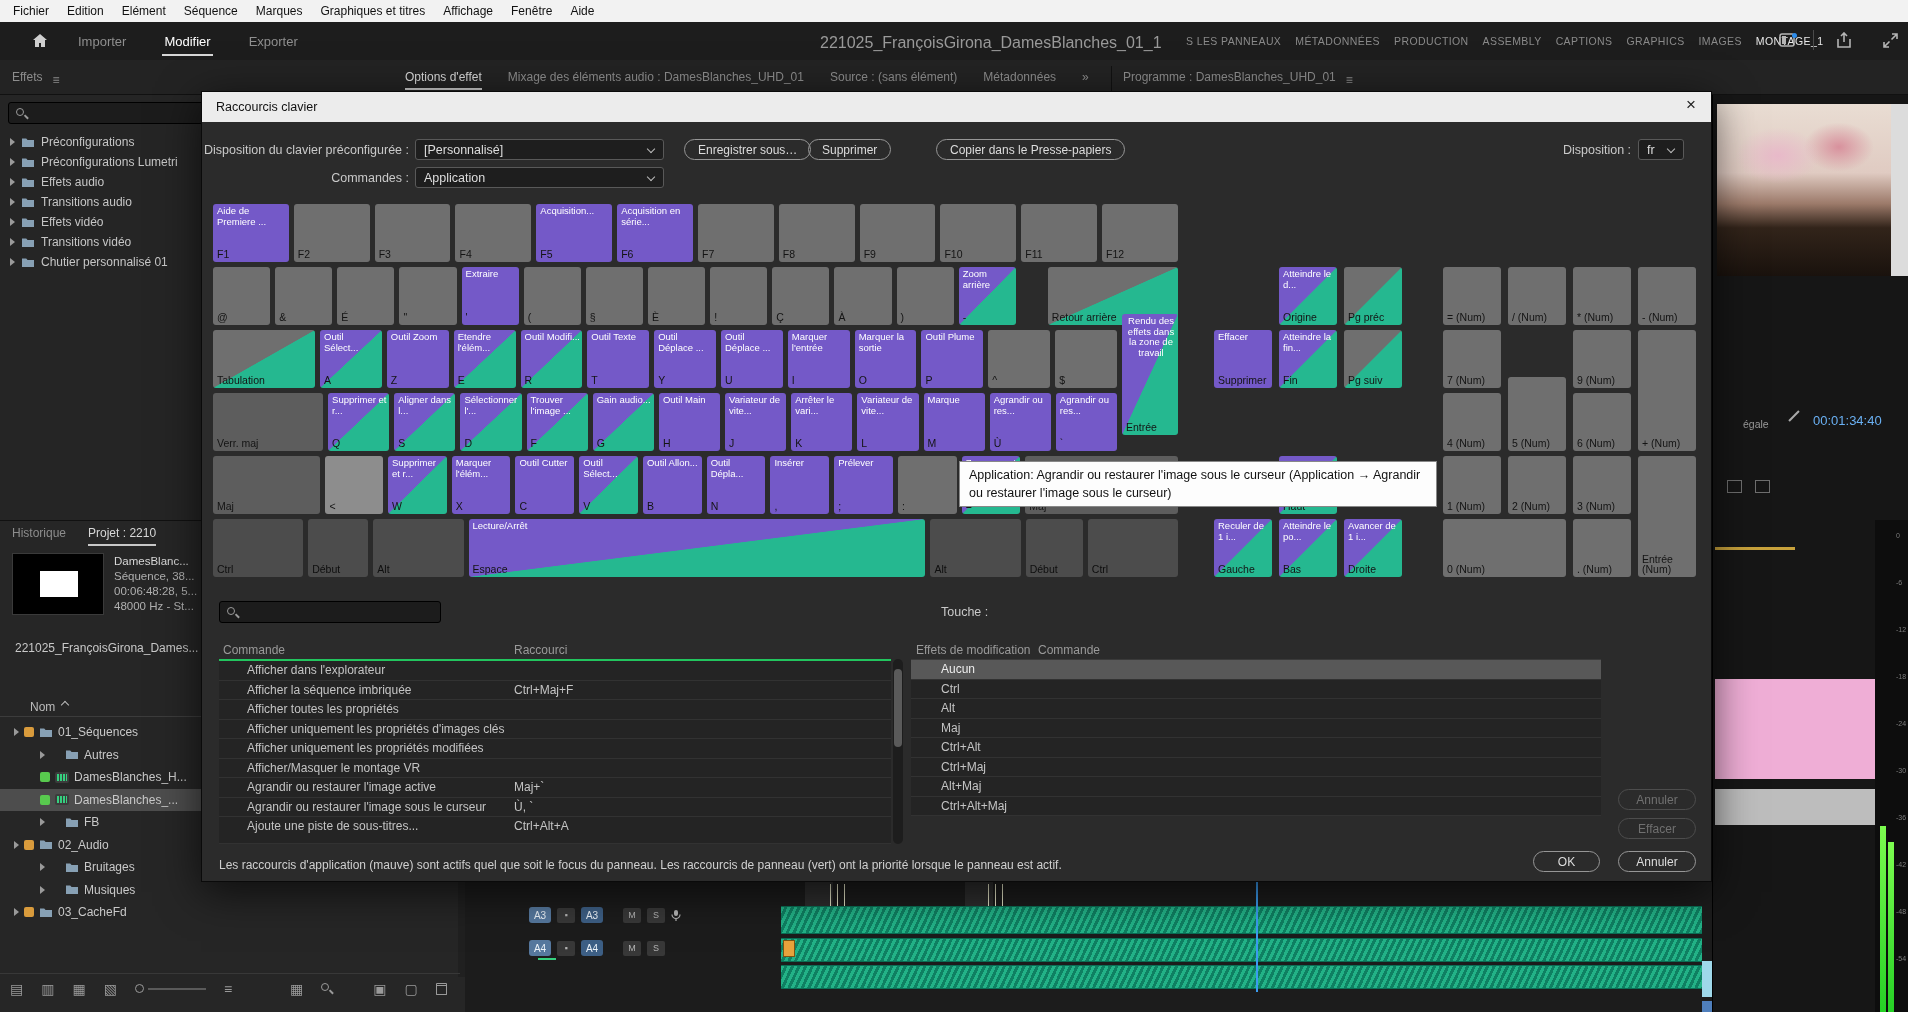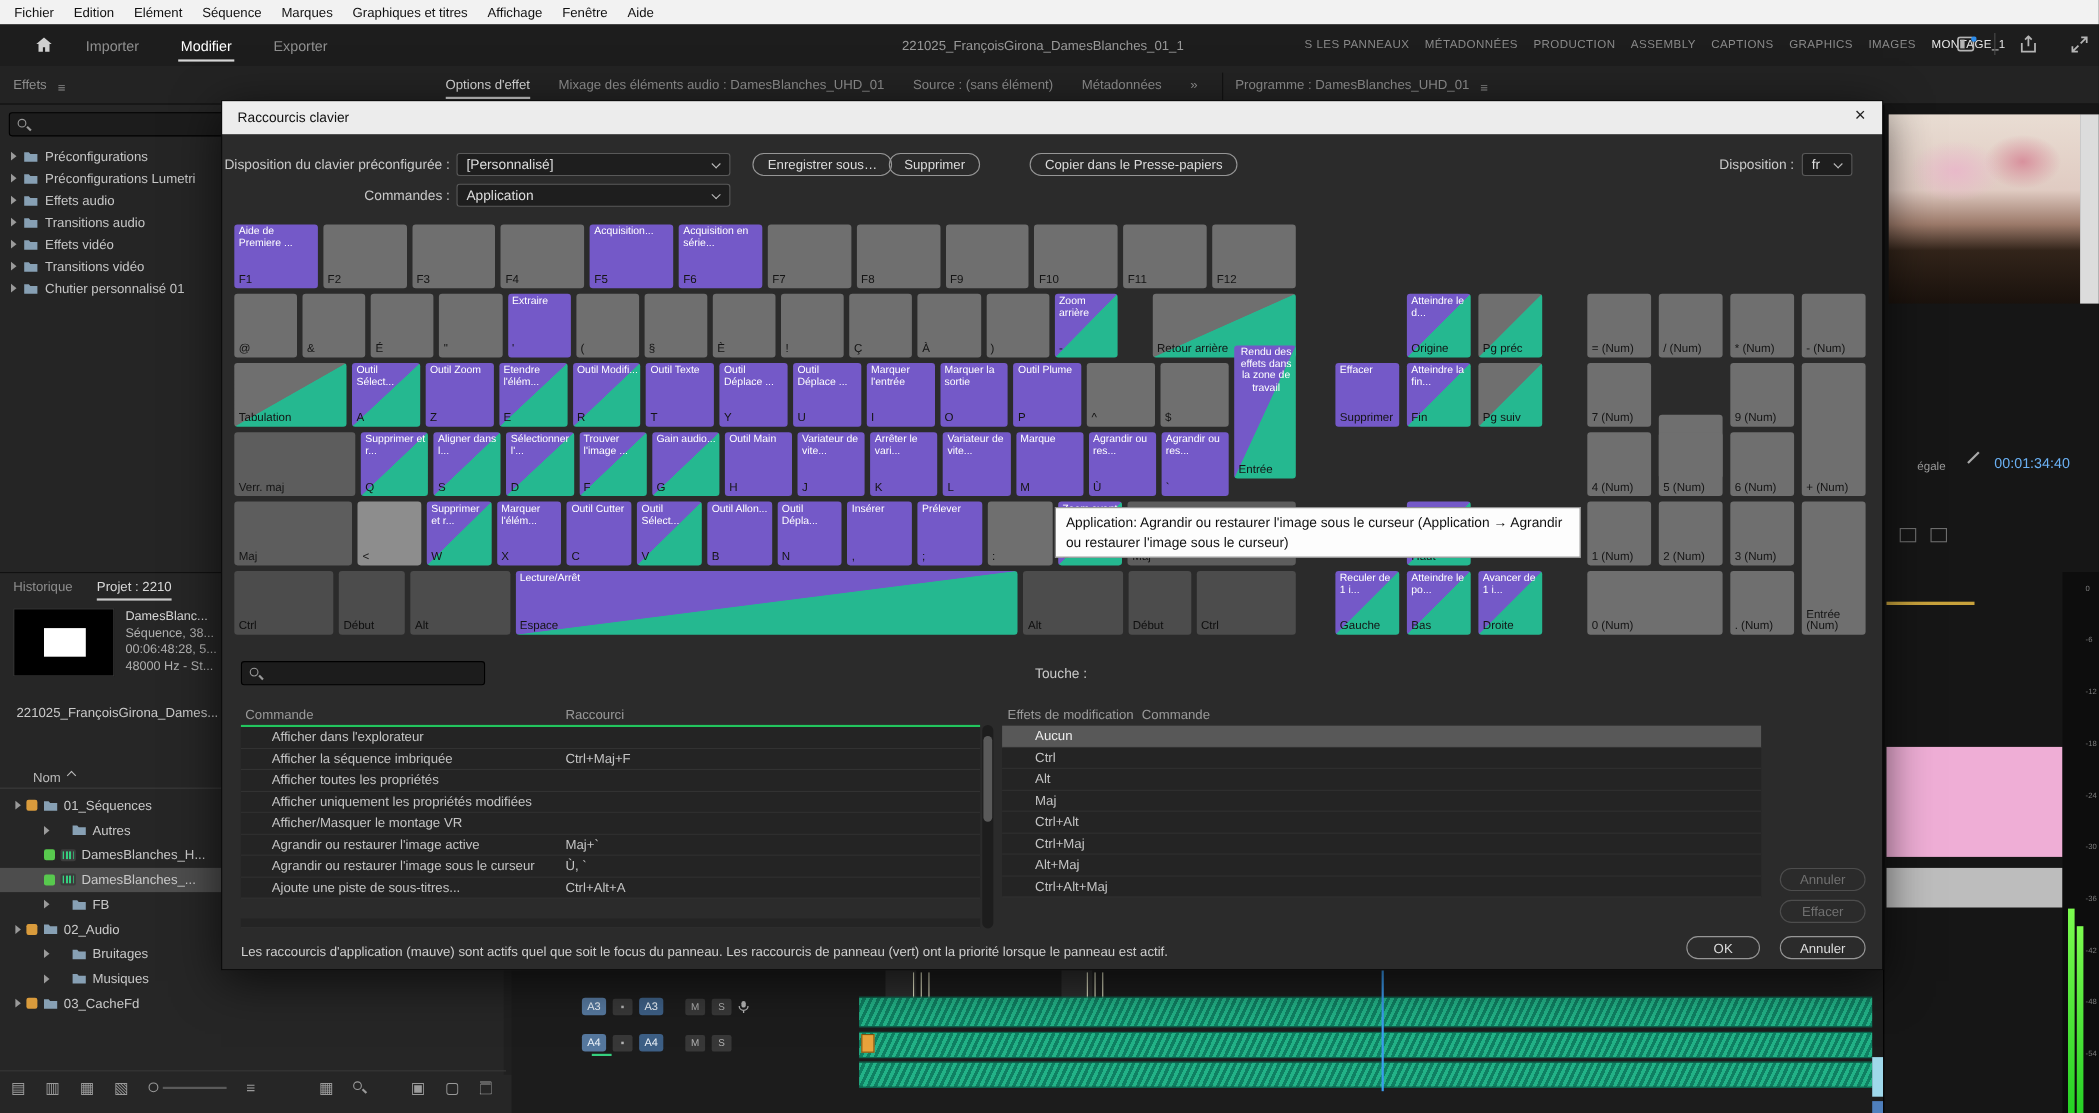--- a/index.html
+++ b/index.html
@@ -11,21 +11,21 @@
   
   .menubar{left:0;top:0;width:1908px;height:22px;background:#f2f2f2;display:flex;align-items:center;padding-left:4px;z-index:30}
   .menubar .mi{font-size:12px;color:#111;padding:0 9px;line-height:22px}
 
   
   .appbar{left:0;top:22px;width:1908px;height:38px;background:#1d1d1d;z-index:3}
   .appbar .nav{position:absolute;left:76px;top:0;display:flex;gap:34px;height:38px;align-items:center}
   .appbar .nav .ni{font-size:13px;color:#8f8f8f;position:relative;padding:9px 2px}
   .appbar .nav .ni.on{color:#fff}
   .appbar .nav .ni.on::after{content:"";position:absolute;left:0;right:0;bottom:2px;height:2px;background:#d6d6d6}
-  .proj-title{position:absolute;left:820px;top:12px;font-size:12px;color:#9a9a9a;width:290px;white-space:nowrap}
+  .proj-title{position:absolute;left:820px;top:12px;font-size:16px;color:#9a9a9a;width:290px;white-space:nowrap}
   .wspaces{position:absolute;left:1186px;top:0;height:38px;display:flex;gap:14px;align-items:center}
   .wspaces .wi{font-size:10.5px;letter-spacing:.4px;color:#8a8a8a;white-space:nowrap}
   .wspaces .wi.on{color:#e8e8e8}
 
   
   .tabrow{left:0;top:60px;width:1908px;height:35px;background:#232323;border-bottom:1px solid #111;z-index:2}
   .ptab{font-size:12px;color:#8d8d8d;white-space:nowrap;position:relative;padding-bottom:6px}
   .ptab.on{color:#d8d8d8}
   .ptab.on::after{content:"";position:absolute;left:0;right:0;bottom:0;height:2px;background:#c8c8c8}
 
@@ -895,20 +895,24 @@
       </div>
       <div class="trow">
         <span class="c1">Afficher la séquence imbriquée</span>
         <span class="c2">Ctrl+Maj+F</span>
       </div>
       <div class="trow">
         <span class="c1">Afficher toutes les propriétés</span>
         <span class="c2"></span>
       </div>
       <div class="trow">
+        <span class="c1">Afficher uniquement les propriétés d'images clés</span>
+        <span class="c2"></span>
+      </div>
+      <div class="trow">
         <span class="c1">Afficher uniquement les propriétés modifiées</span>
         <span class="c2"></span>
       </div>
       <div class="trow">
         <span class="c1">Afficher/Masquer le montage VR</span>
         <span class="c2"></span>
       </div>
       <div class="trow">
         <span class="c1">Agrandir ou restaurer l'image active</span>
         <span class="c2">Maj+`</span>

